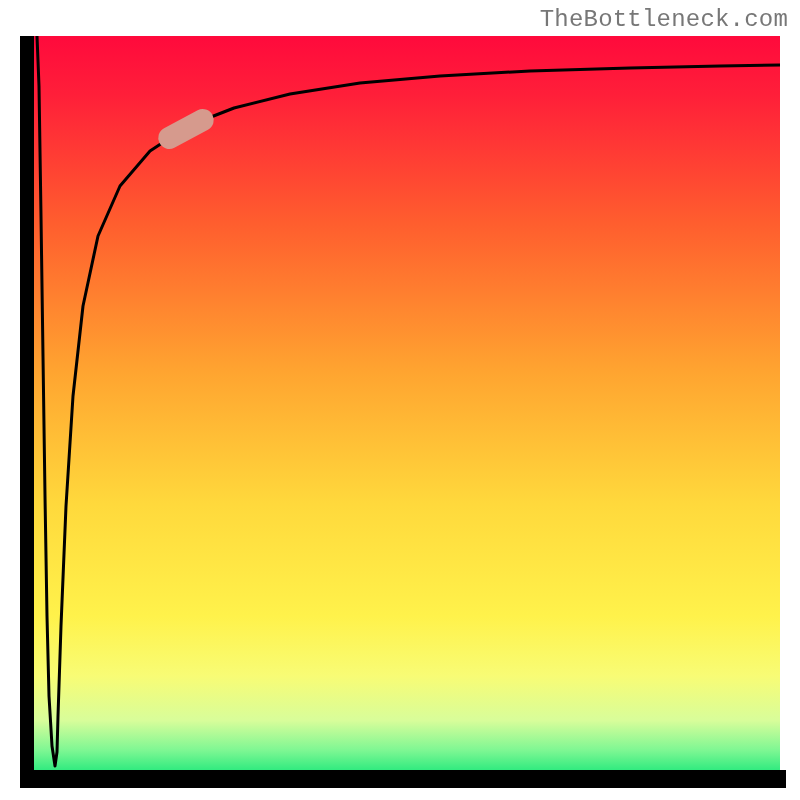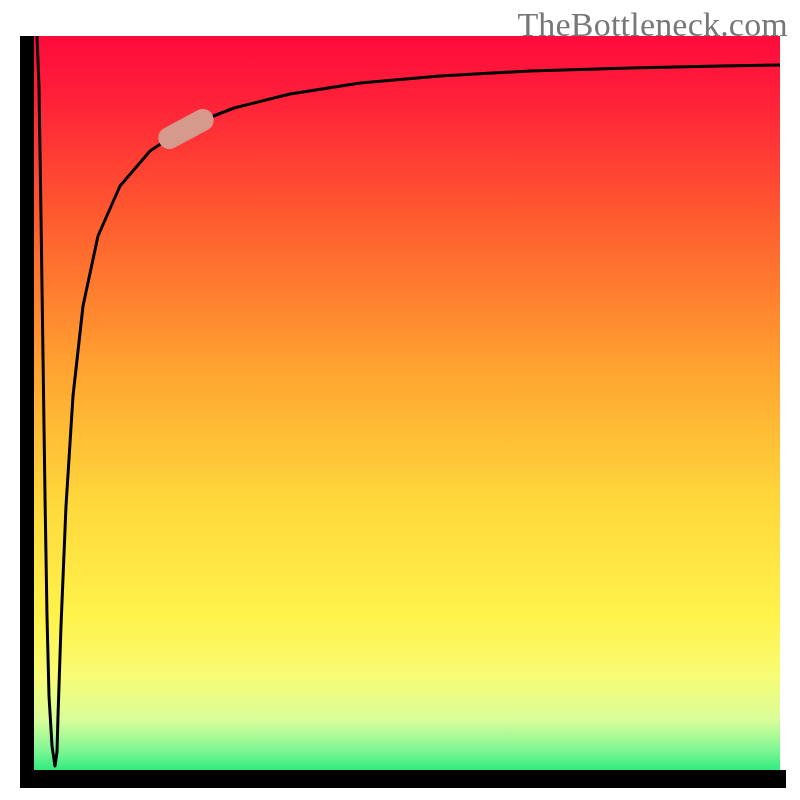--- a/index.html
+++ b/index.html
@@ -12,22 +12,22 @@
   }
   .wrapper {
     position: relative;
     width: 800px;
     height: 800px;
   }
   .watermark {
     position: absolute;
     top: 6px;
     right: 12px;
-    font-family: Liberation Serif, serif;
-    font-size: 34px;
+    font-family: Liberation Mono, monospace;
+    font-size: 24px;
     color: #777777;
     letter-spacing: 0.2px;
     z-index: 10;
   }
   .plot-frame {
     position: absolute;
     left: 20px;
     top: 36px;
     width: 760px;
     height: 744px;

